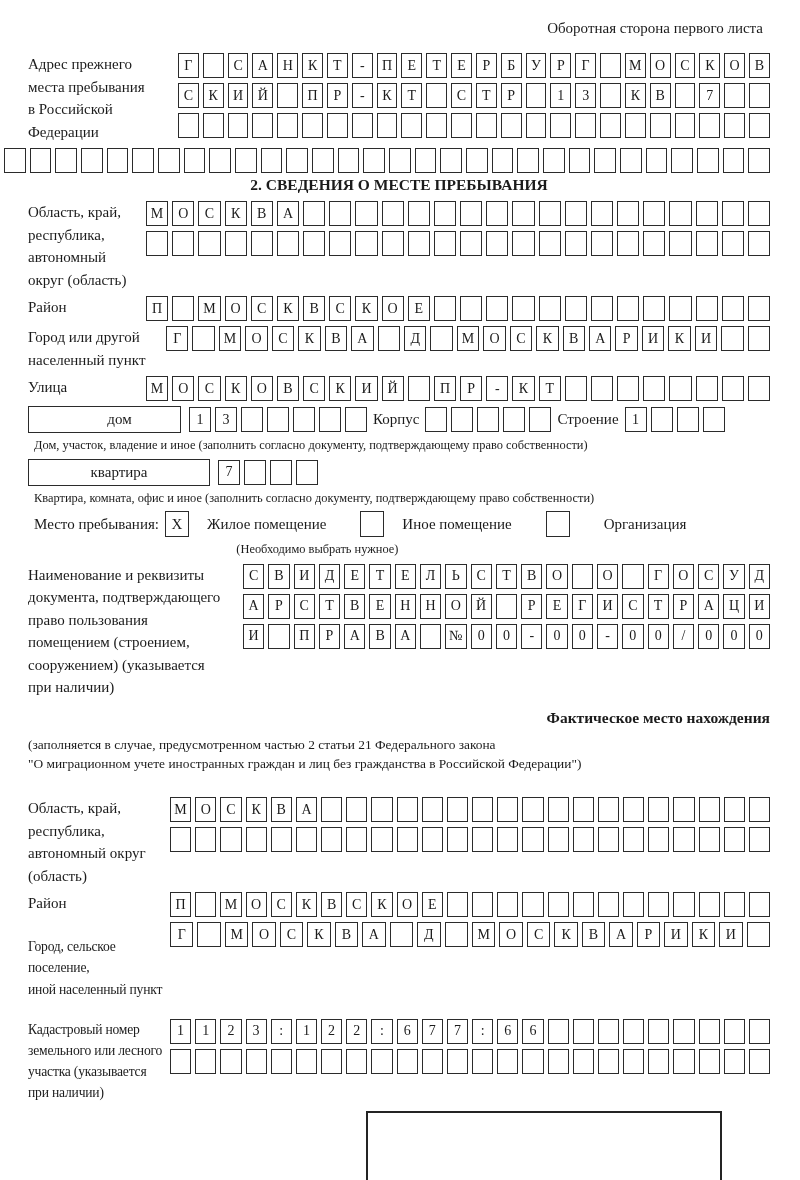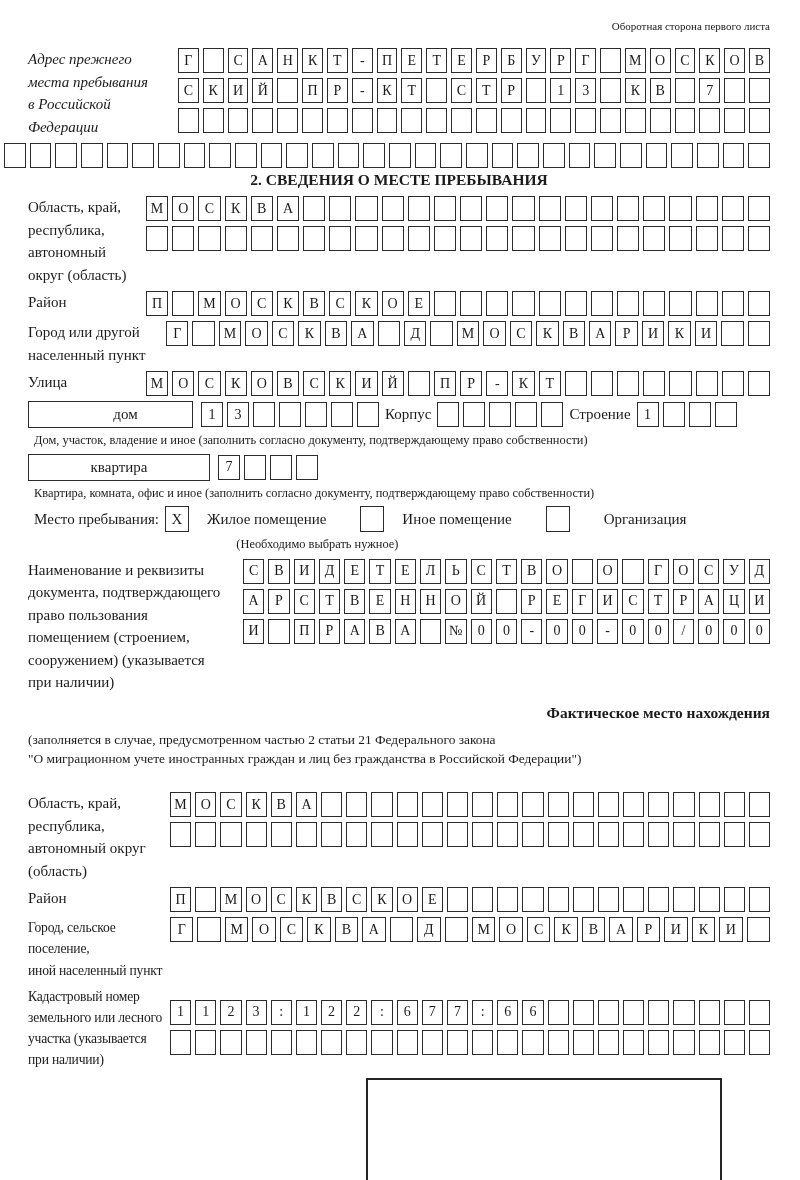--- a/index.html
+++ b/index.html
@@ -4,26 +4,26 @@
 <style>
   * { margin:0; padding:0; box-sizing:border-box; }
   html,body { background:#fff; }
   body {
     width:800px; height:1180px; overflow:hidden;
     font-family:"Liberation Serif", serif;
     color:#1b1b1b;
   }
   .page { width:800px; height:1180px; padding:8px 30px 0 28px; }
 
-  .page-header { text-align:right; font-size:11px; margin:12px 0 16px 0; }
+  .page-header { text-align:right; font-size:15px; margin:12px 7px 16px 0; }
 
   .field-row { display:flex; align-items:flex-start; margin-bottom:5px; }
   .flabel { font-size:15px; line-height:1.5; white-space:pre-line; flex:none; }
-  .flabel.small { font-size:13.6px; line-height:1.55; letter-spacing:-0.2px; }
-  .w150 { width:150px;font-style:italic; }
+  .flabel.small { font-size:13.6px; line-height:1.55; letter-spacing:-0.2px;margin-top:14px; }
+  .w150 { width:150px; }
   .w118 { width:118px; }
   .w215 { width:215px; }
   .w142 { width:142px; }
 
   .cells { flex:1; min-width:0; }
   .crow { display:flex; gap:4px; height:25px; margin-bottom:5px; }
   .crow:last-child { margin-bottom:0; }
   .cell {
     flex:1; min-width:0;
     border:1.7px solid #2b2b2b; background:#fff;
@@ -343,21 +343,21 @@
           <span class="cell"></span>
           <span class="cell"></span>
           <span class="cell"></span>
           <span class="cell"></span>
           <span class="cell"></span>
         </div>
     </div>
   </div>
 
   <div class="inline-row">
-    <div class="box-label" style="width:165px;padding-left:30px;">дом</div>
+    <div class="box-label" style="width:153px;padding-left:30px;">дом</div>
     <div class="gap8"></div>
     <div class="fixedrow">
         <span class="cell">1</span>
         <span class="cell">3</span>
         <span class="cell"></span>
         <span class="cell"></span>
         <span class="cell"></span>
         <span class="cell"></span>
         <span class="cell"></span>
       </div>

